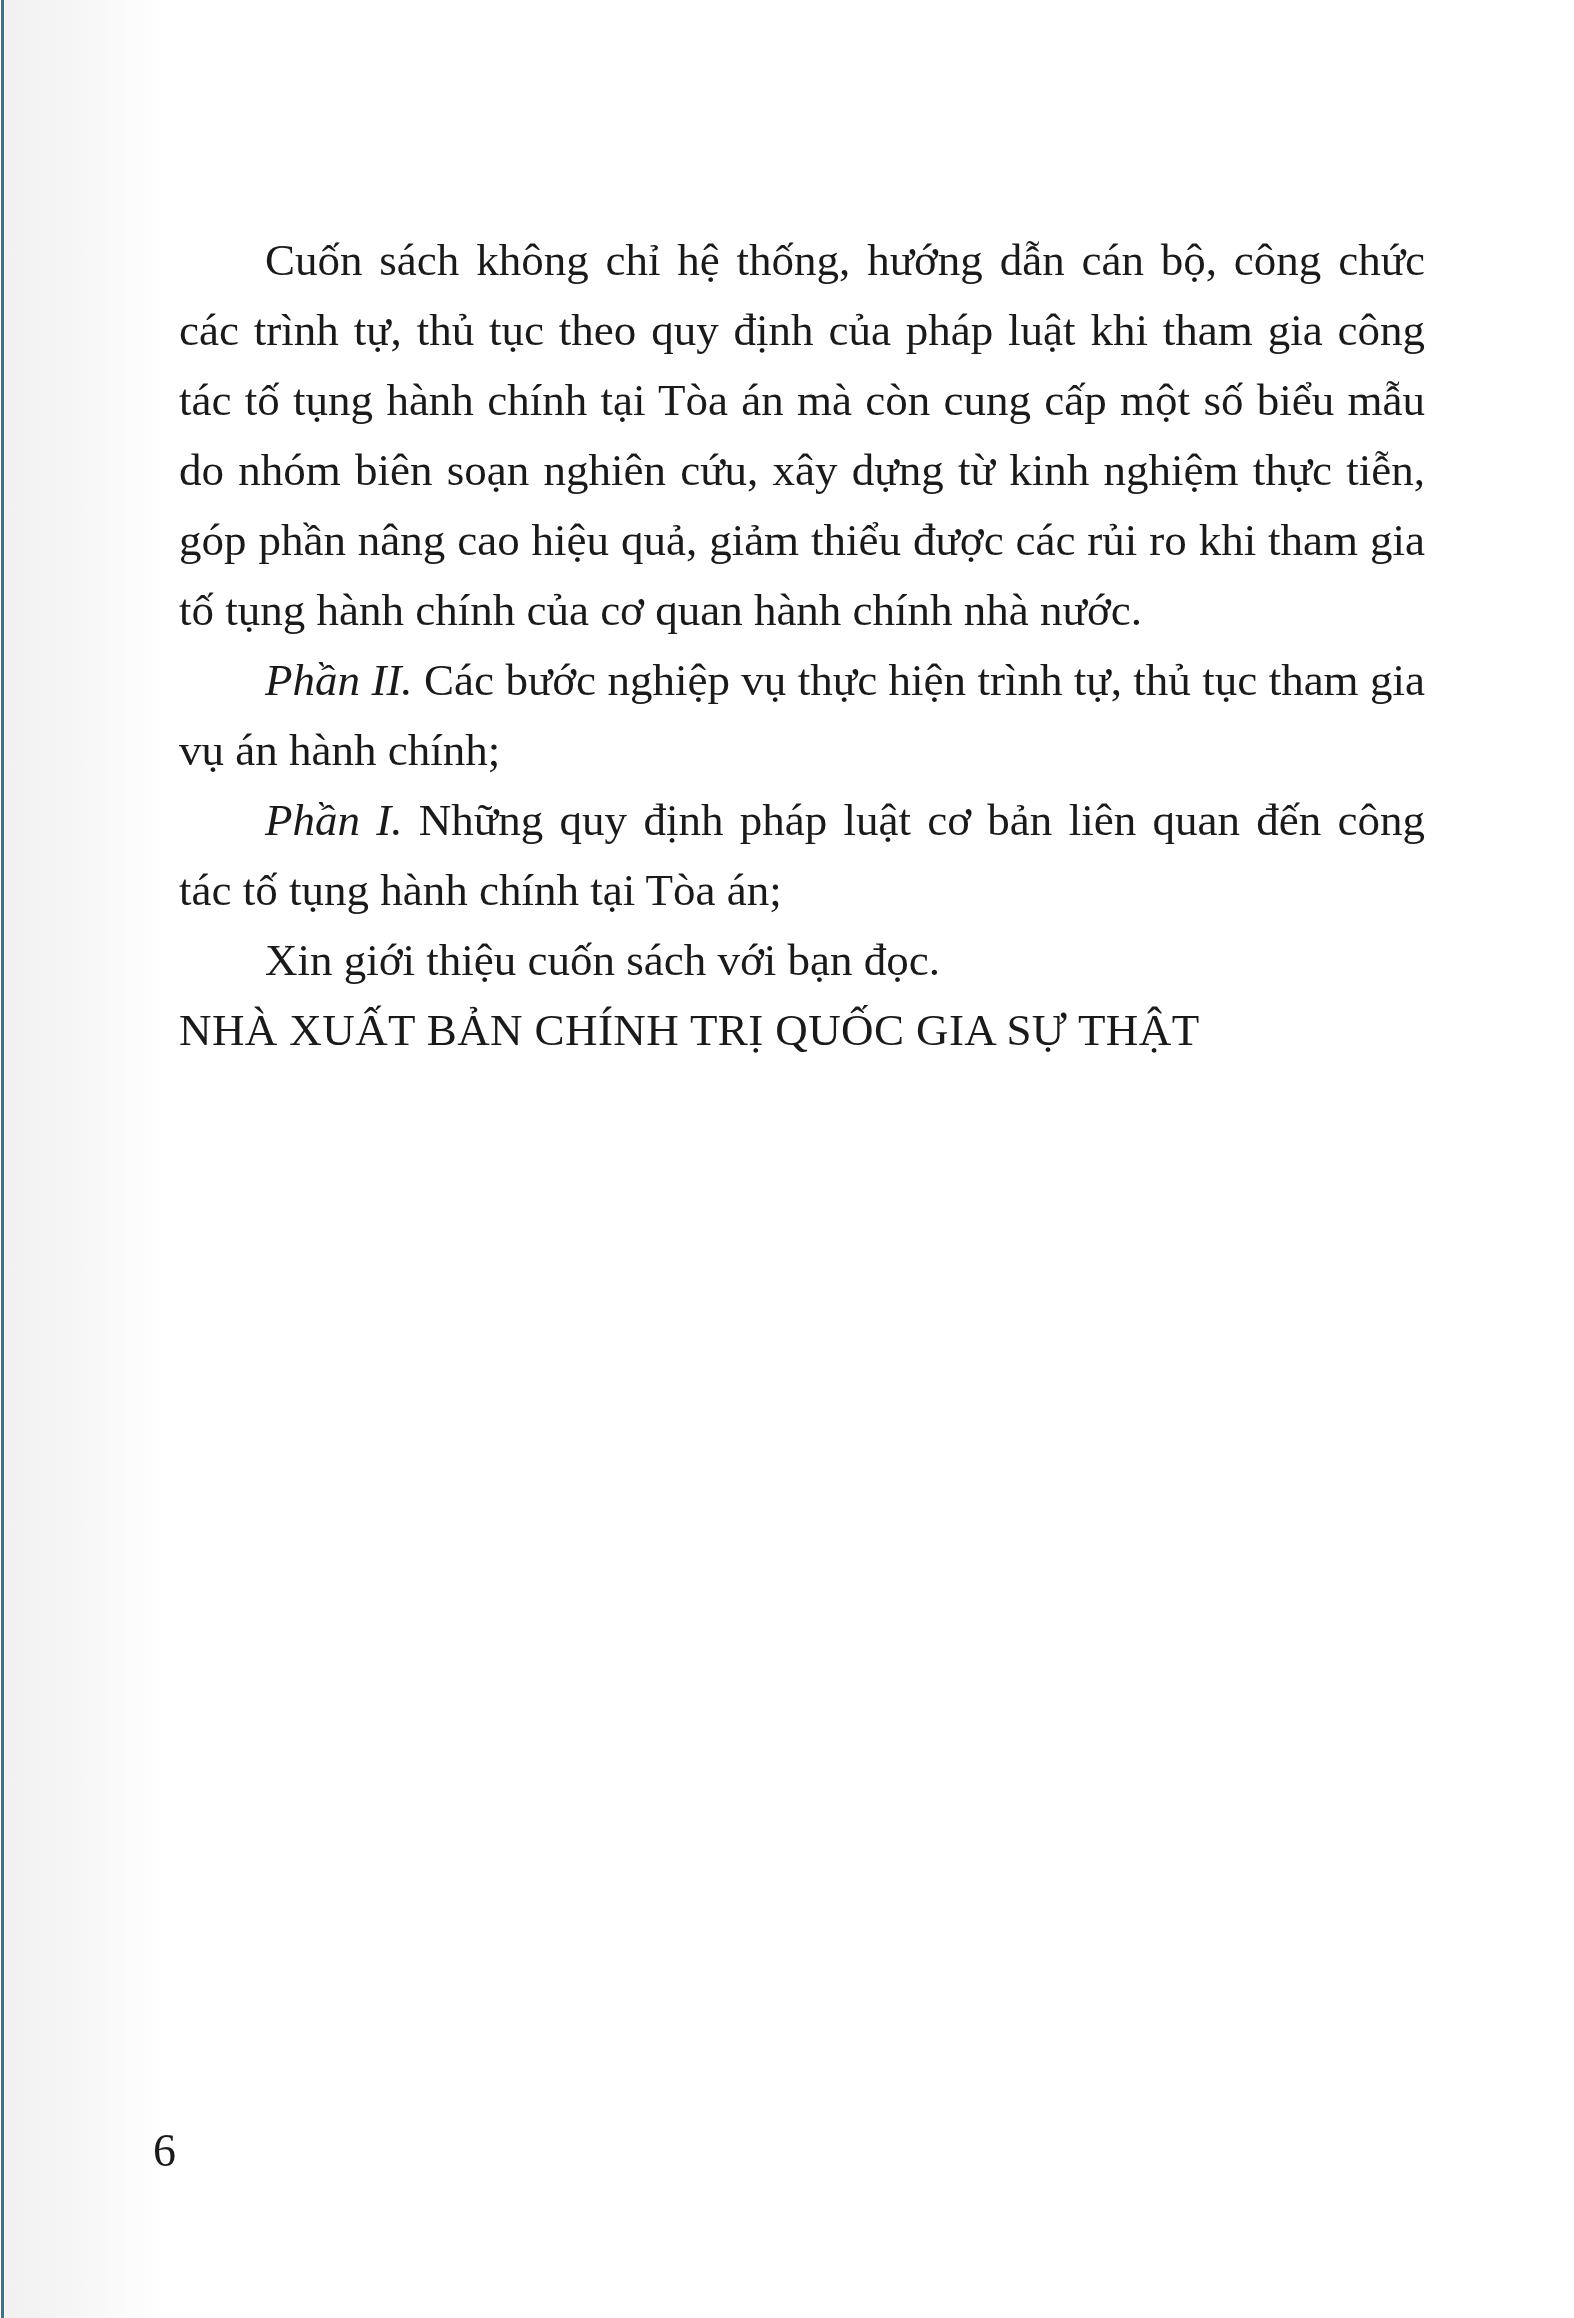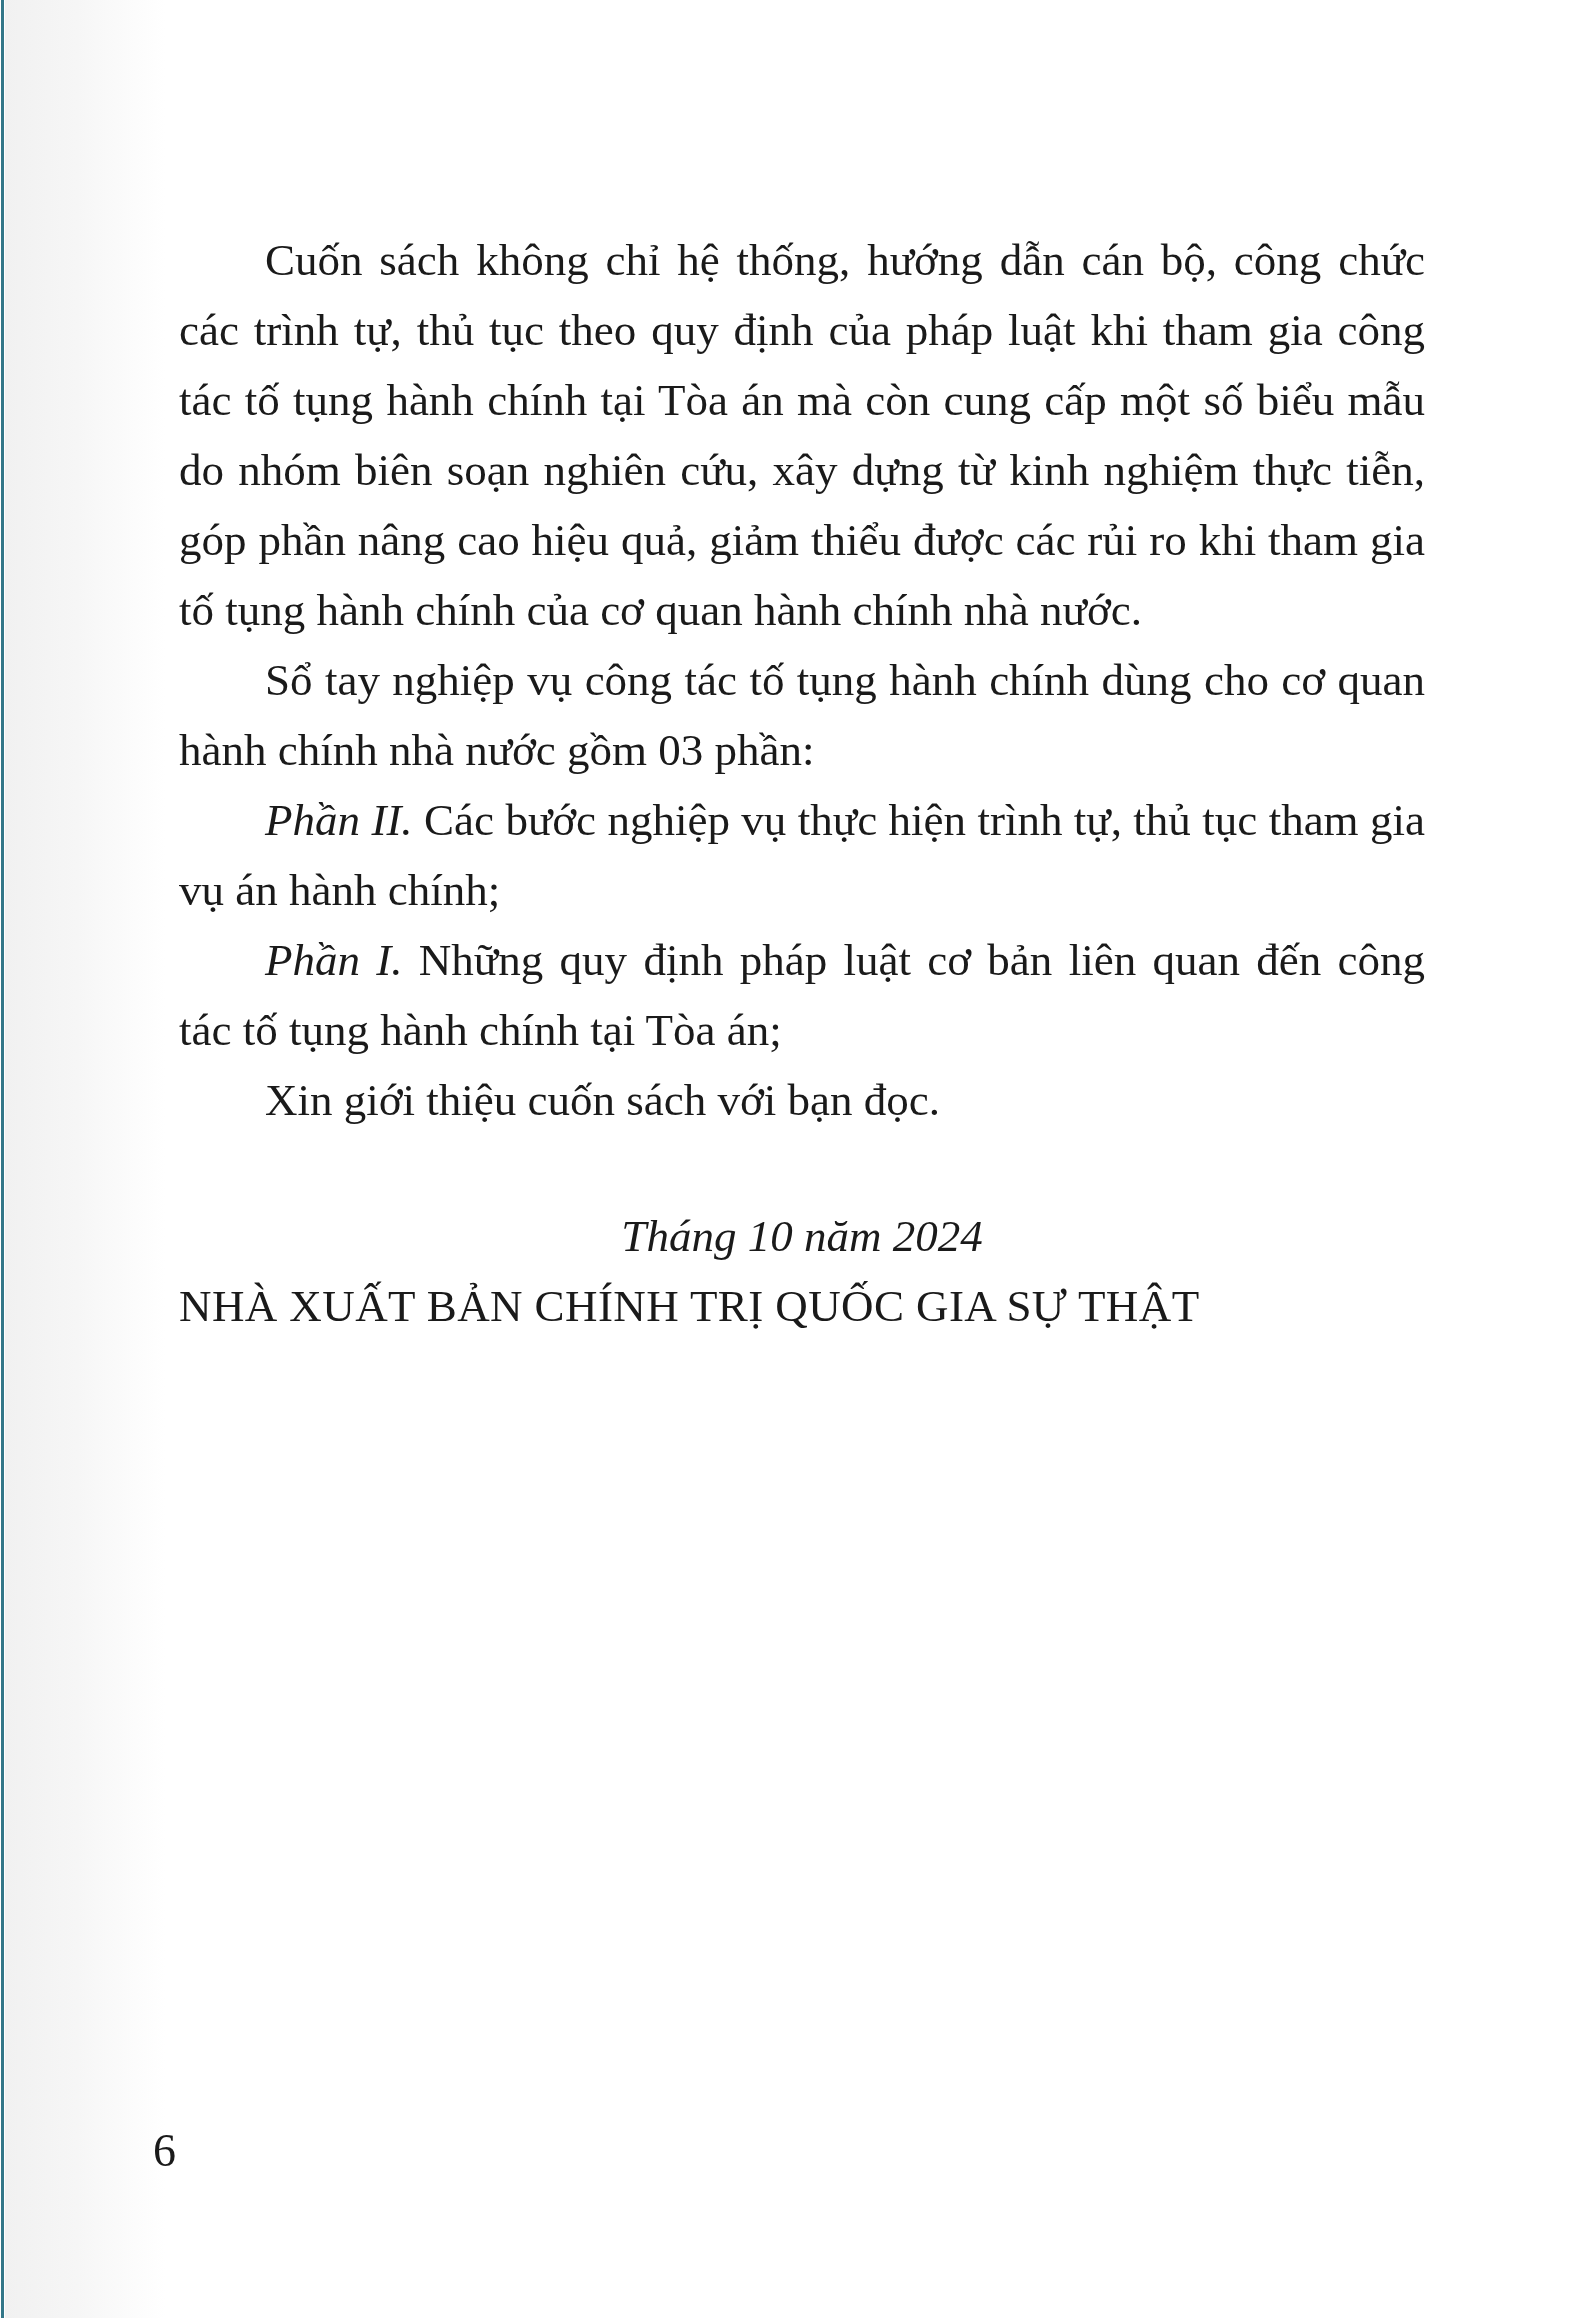--- a/index.html
+++ b/index.html
@@ -76,30 +76,28 @@
 
 <div class="page">
 
   <div class="spine-stripe"></div>
   <div class="gutter-shadow"></div>
 
   <div class="text-block">
 
     <p><span class="part-label"></span><span>Cuốn sách không chỉ hệ thống, hướng dẫn cán bộ, công chức các trình tự, thủ tục theo quy định của pháp luật khi tham gia công tác tố tụng hành chính tại Tòa án mà còn cung cấp một số biểu mẫu do nhóm biên soạn nghiên cứu, xây dựng từ kinh nghiệm thực tiễn, góp phần nâng cao hiệu quả, giảm thiểu được các rủi ro khi tham gia tố tụng hành chính của cơ quan hành chính nhà nước.</span></p>
 
-    <p><span class="part-label"></span><span>Sổ tay nghiệp vụ công tác tố tụng hành chính dùng cho cơ quan hành chính nhà nước gồm 03 phần:</span></p>
 
     <p><span class="part-label">Phần II.</span><span> Các bước nghiệp vụ thực hiện trình tự, thủ tục tham gia vụ án hành chính;</span></p>
 
     <p><span class="part-label">Phần I.</span><span> Những quy định pháp luật cơ bản liên quan đến công tác tố tụng hành chính tại Tòa án;</span></p>
 
 
     <p><span class="part-label"></span><span>Xin giới thiệu cuốn sách với bạn đọc.</span></p>
 
-    <p class="date-line">Tháng 10 năm 2024</p>
 
     <p class="publisher-line">NHÀ XUẤT BẢN CHÍNH TRỊ QUỐC GIA SỰ THẬT</p>
 
   </div>
 
   <div class="page-number">6</div>
 
 </div>
 
 

